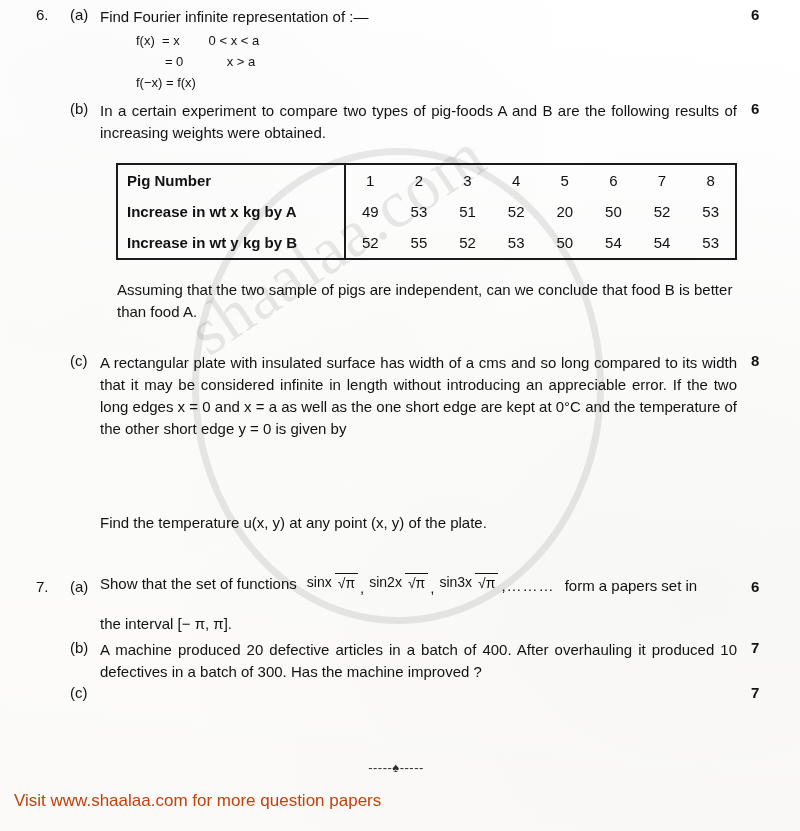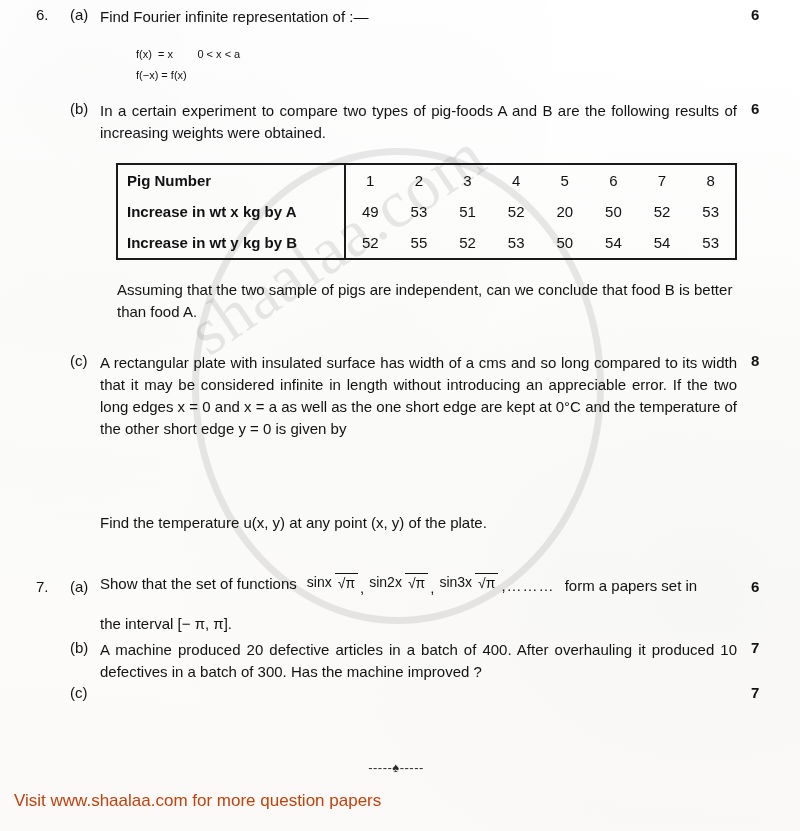--- a/index.html
+++ b/index.html
@@ -91,23 +91,22 @@
   }
   .indent-text {
     position: absolute;
     font-size: 15px;
     line-height: 22px;
   }
 
   
   .eqblock {
     position: absolute;
-    font-size: 11px;
+    font-size: 13px;
     line-height: 21px;
-    margin-top: 14px;
   }
   .eqrow {
     display: block;
     white-space: pre;
   }
 
   
   .pig-table {
     position: absolute;
     left: 116px;
@@ -207,20 +206,21 @@
 <div class="content">
 
   <div class="qnum" style="left:36px; top:6px;">6.</div>
 
   <div class="part" style="left:70px; top:6px;">(a)</div>
   <div class="body-text" style="top:6px;">Find Fourier infinite representation of :—</div>
   <div class="marks" style="top:6px;">6</div>
 
   <div class="eqblock" style="left:136px; top:30px;">
     <span class="eqrow">f(x)  = x        0 &lt; x &lt; a</span>
+    <span class="eqrow">        = 0            x &gt; a</span>
     <span class="eqrow">f(−x) = f(x)</span>
   </div>
 
   <div class="part" style="left:70px; top:100px;">(b)</div>
   <div class="body-text just" style="top:100px;">In a certain experiment to compare two types of pig-foods A and B are the following results of increasing weights were obtained.</div>
   <div class="marks" style="top:100px;">6</div>
 
   <table class="pig-table">
     <tbody>
         <tr class="head">

